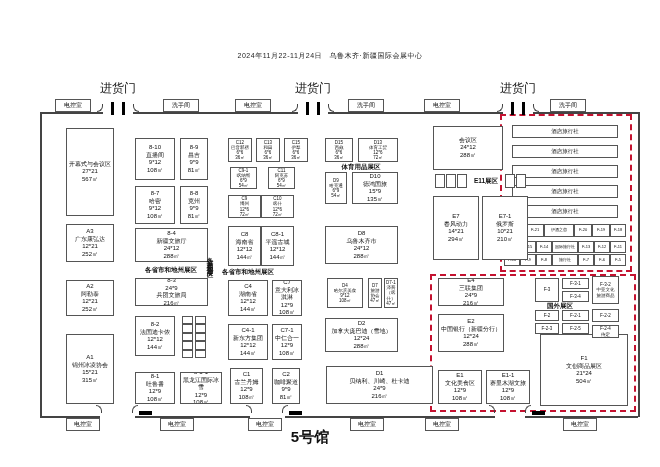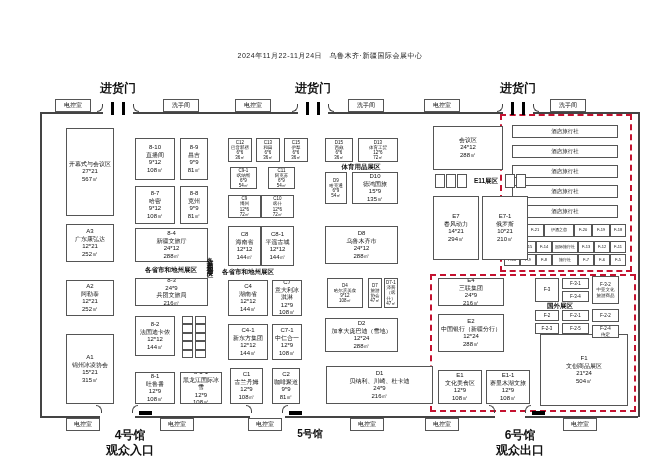--- a/index.html
+++ b/index.html
@@ -14,30 +14,30 @@
   .booth{position:absolute;border:1px solid #555;background:#fff;box-sizing:border-box;
          display:flex;flex-direction:column;align-items:center;justify-content:center;
          text-align:center;font-size:6px;line-height:1.25;overflow:hidden;}
   .booth.tiny{font-size:4.5px;line-height:1.15;}
   .cell{position:absolute;border:1px solid #555;background:#fff;box-sizing:border-box;}
   .wroom{position:absolute;border:1px solid #555;background:#fff;box-sizing:border-box;
          font-size:6px;display:flex;align-items:center;justify-content:center;overflow:hidden;}
   .zlabel{position:absolute;font-size:6.5px;font-weight:bold;white-space:nowrap;
           transform:translateX(-50%);}
   .zlabel.v{writing-mode:vertical-rl;transform:none;letter-spacing:2px;}
-  .doorlabel{position:absolute;transform:translateX(-50%);font-size:12px;font-weight:bold;}
+  .doorlabel{position:absolute;transform:translateX(-50%);font-size:12px;font-weight:normal;}
   .leaf{position:absolute;background:#000;}
   .hook{position:absolute;width:6px;height:8px;box-sizing:border-box;}
   .hook.dl{border-right:1.5px solid #444;border-bottom:1.5px solid #444;border-bottom-right-radius:6px;}
   .hook.dr{border-left:1.5px solid #444;border-bottom:1.5px solid #444;border-bottom-left-radius:6px;}
   .hook.ul{border-right:1.5px solid #444;border-top:1.5px solid #444;border-top-right-radius:6px;}
   .hook.ur{border-left:1.5px solid #444;border-top:1.5px solid #444;border-top-left-radius:6px;}
   .hall{position:absolute;transform:translateX(-50%);text-align:center;font-weight:bold;
         font-size:12px;line-height:1.25;white-space:nowrap;}
-  .hall .big{font-size:10px;}
+  .hall .big{font-size:15px;}
   .redzone{position:absolute;border:2px dashed #c41230;box-sizing:border-box;}
   .bar{position:absolute;border:1px solid #555;background:#fff;box-sizing:border-box;
        font-size:5.5px;display:flex;align-items:center;justify-content:center;overflow:hidden;}
   .acell{position:absolute;border:1px solid #555;background:#fff;box-sizing:border-box;
          font-size:4px;line-height:1.15;display:flex;flex-direction:column;align-items:center;
          justify-content:center;text-align:center;overflow:hidden;}
 </style>
 </head>
 <body>
 
@@ -477,25 +477,17 @@
       <div class="booth tiny" style="left: 592px; top: 325px; width: 27px; height: 13px;">
         <span>F-2-4</span>
         <span>待定</span>
       </div>
       <div class="zlabel" style="left: 171px; top: 266px;">各省市和地州展区</div>
       <div class="zlabel" style="left: 248px; top: 268px;">各省市和地州展区</div>
       <div class="zlabel v" style="left: 205px; top: 252px;">各省市和地州展区</div>
       <div class="zlabel" style="left: 361px; top: 163px;">体育用品展区</div>
       <div class="zlabel" style="left: 486px; top: 177px;">E11展区</div>
       <div class="zlabel" style="left: 560px; top: 302px;">国外展区</div>
-      <div class="hall" style="left: 130px; top: 428px;">
-        <div class="">4号馆</div>
-        <div>观众入口</div>
-      </div>
       <div class="hall" style="left: 310px; top: 428px;">
         <div class="big">5号馆</div>
-      </div>
-      <div class="hall" style="left: 520px; top: 428px;">
-        <div class="">6号馆</div>
-        <div>观众出口</div>
       </div>
     </div>
 </div>
 
 </body></html>

